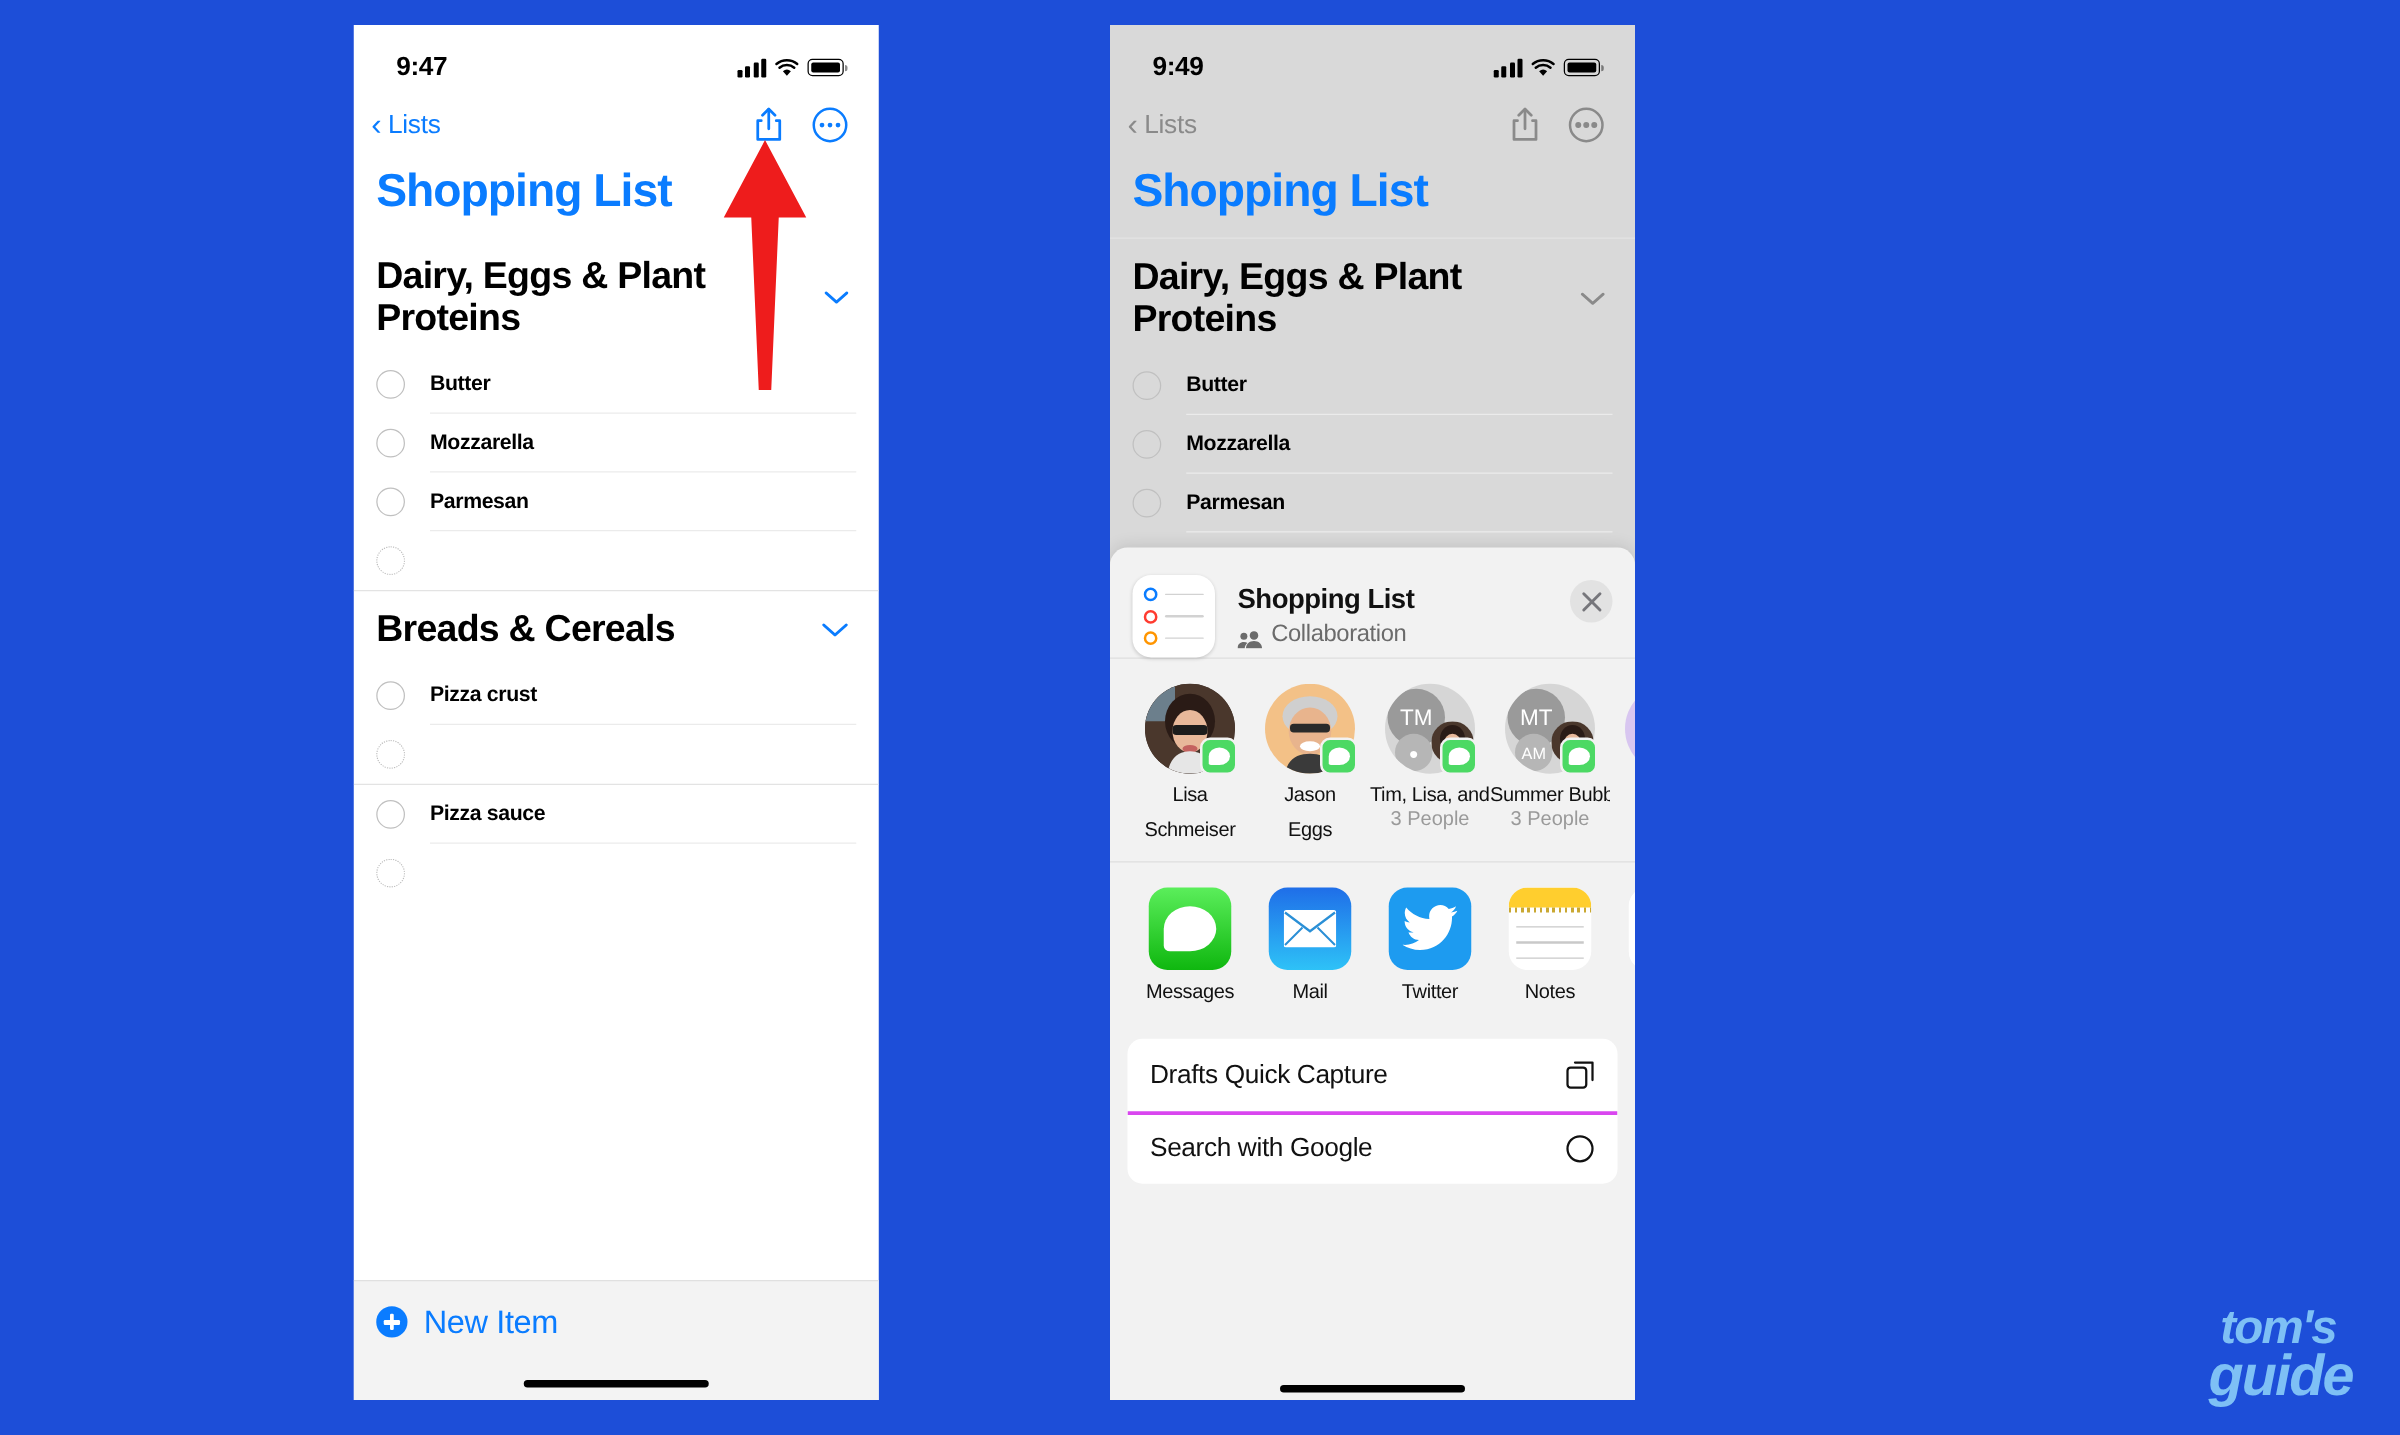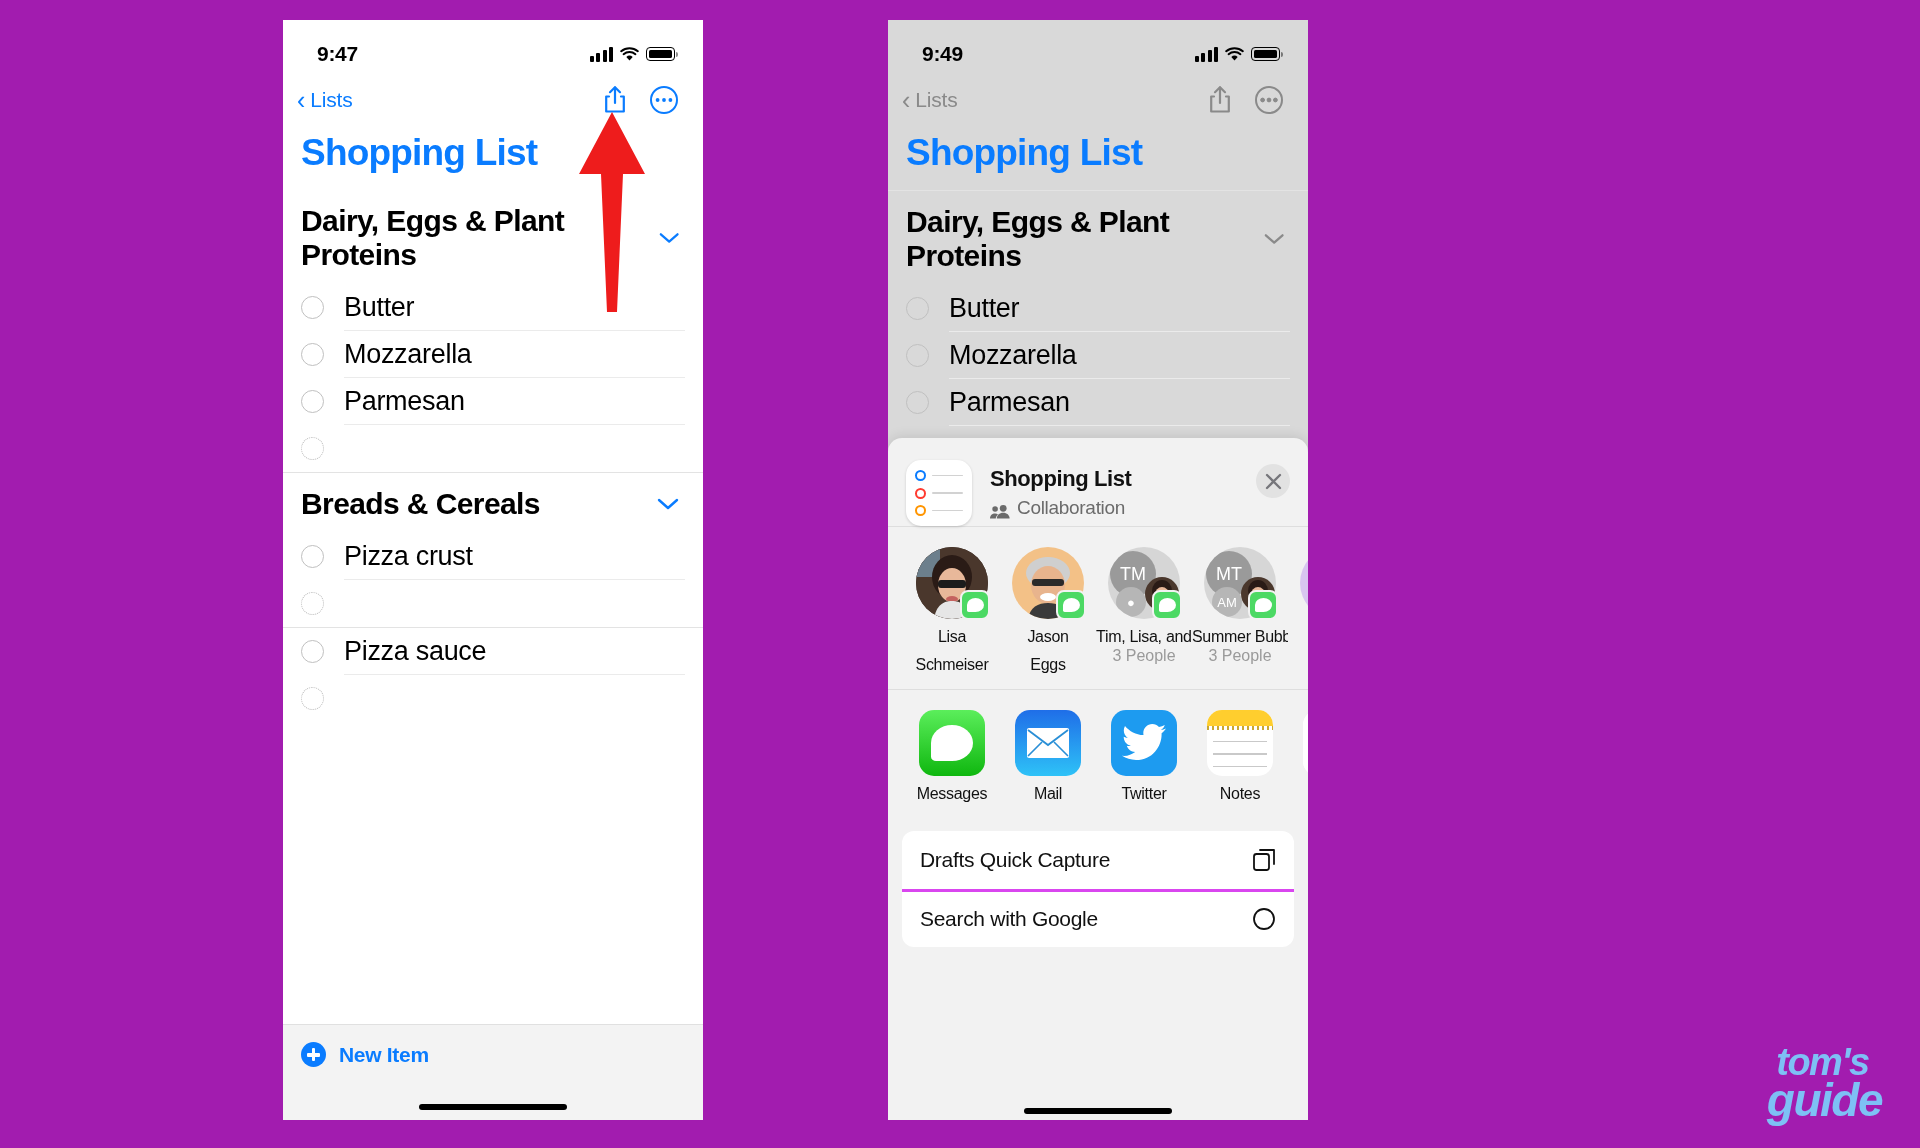--- a/index.html
+++ b/index.html
@@ -2,21 +2,21 @@
 <html><head>
 <meta charset="utf-8">
 <style>
   * { box-sizing: border-box; margin: 0; padding: 0; }
   html, body {
     width: 1920px; height: 1148px;
     background: #c9e7fa;
     font-family: "Liberation Sans", sans-serif;
     overflow: hidden;
   }
-  .stage { position: relative; width: 1920px; height: 1148px; background: #a21caf; }
+  .stage { position: relative; width: 1920px; height: 1148px; background: #1d4ed8; }
 
   
   .phone {
     position: absolute;
     top: 20px;
     width: 420px;
     height: 1100px;
     background: #fff;
     overflow: hidden;
   }
@@ -85,23 +85,23 @@
   }
   .group-title { font-size: 30px; font-weight: 700; color: #000; letter-spacing: -0.6px; }
 
   .row { display: flex; align-items: center; padding: 0 18px 0 18px; height: 47px; }
   .row .circle {
     width: 23px; height: 23px; border-radius: 50%;
     border: 1.7px solid #c0c0c0; flex: 0 0 auto;
   }
   .row .circle.dotted { border-style: dotted; border-color: #bdbdbd; }
   .row .txt {
-    margin-left: 20px; font-size: 27px; color: #000; letter-spacing: -0.3px;
+    margin-left: 20px; font-size: 17px; color: #000; letter-spacing: -0.3px;
     flex: 1; border-bottom: 1px solid #ebebeb; height: 47px;
-    display: flex; align-items: center;
+    display: flex; align-items: center; font-weight: bold;
   }
   .row.blank { height: 47px; }
   .row.blank .txt { border-bottom: none; }
 
   
   .newitem-bar {
     position: absolute; left: 0; right: 0; bottom: 0;
     height: 96px; background: #f3f3f3; border-top: 1px solid #e0e0e0;
   }
   .newitem {
@@ -110,21 +110,21 @@
   }
   .plus-circle {
     width: 25px; height: 25px; border-radius: 50%; background: #0a7cff;
     position: relative; flex: 0 0 auto;
   }
   .plus-circle::before, .plus-circle::after {
     content: ""; position: absolute; background: #fff; border-radius: 1px;
   }
   .plus-circle::before { left: 6px; right: 6px; top: 11px; height: 3.5px; }
   .plus-circle::after  { top: 6px; bottom: 6px; left: 10.7px; width: 3.5px; }
-  .newitem-label { font-size: 21px; font-weight: 700; color: #0a7cff; letter-spacing: -0.3px; }
+  .newitem-label { font-size: 26px; font-weight: 400; color: #0a7cff; letter-spacing: -0.3px; }
   .home-ind {
     position: absolute; bottom: 10px; left: 50%; transform: translateX(-50%);
     width: 148px; height: 6px; background: #000; border-radius: 3px;
   }
 
   
   .sheet {
     position: absolute; left: 0; right: 0; bottom: -6px; top: 418px;
     background: #f2f2f2; border-radius: 14px 14px 0 0;
     box-shadow: 0 -2px 12px rgba(0,0,0,0.10);

